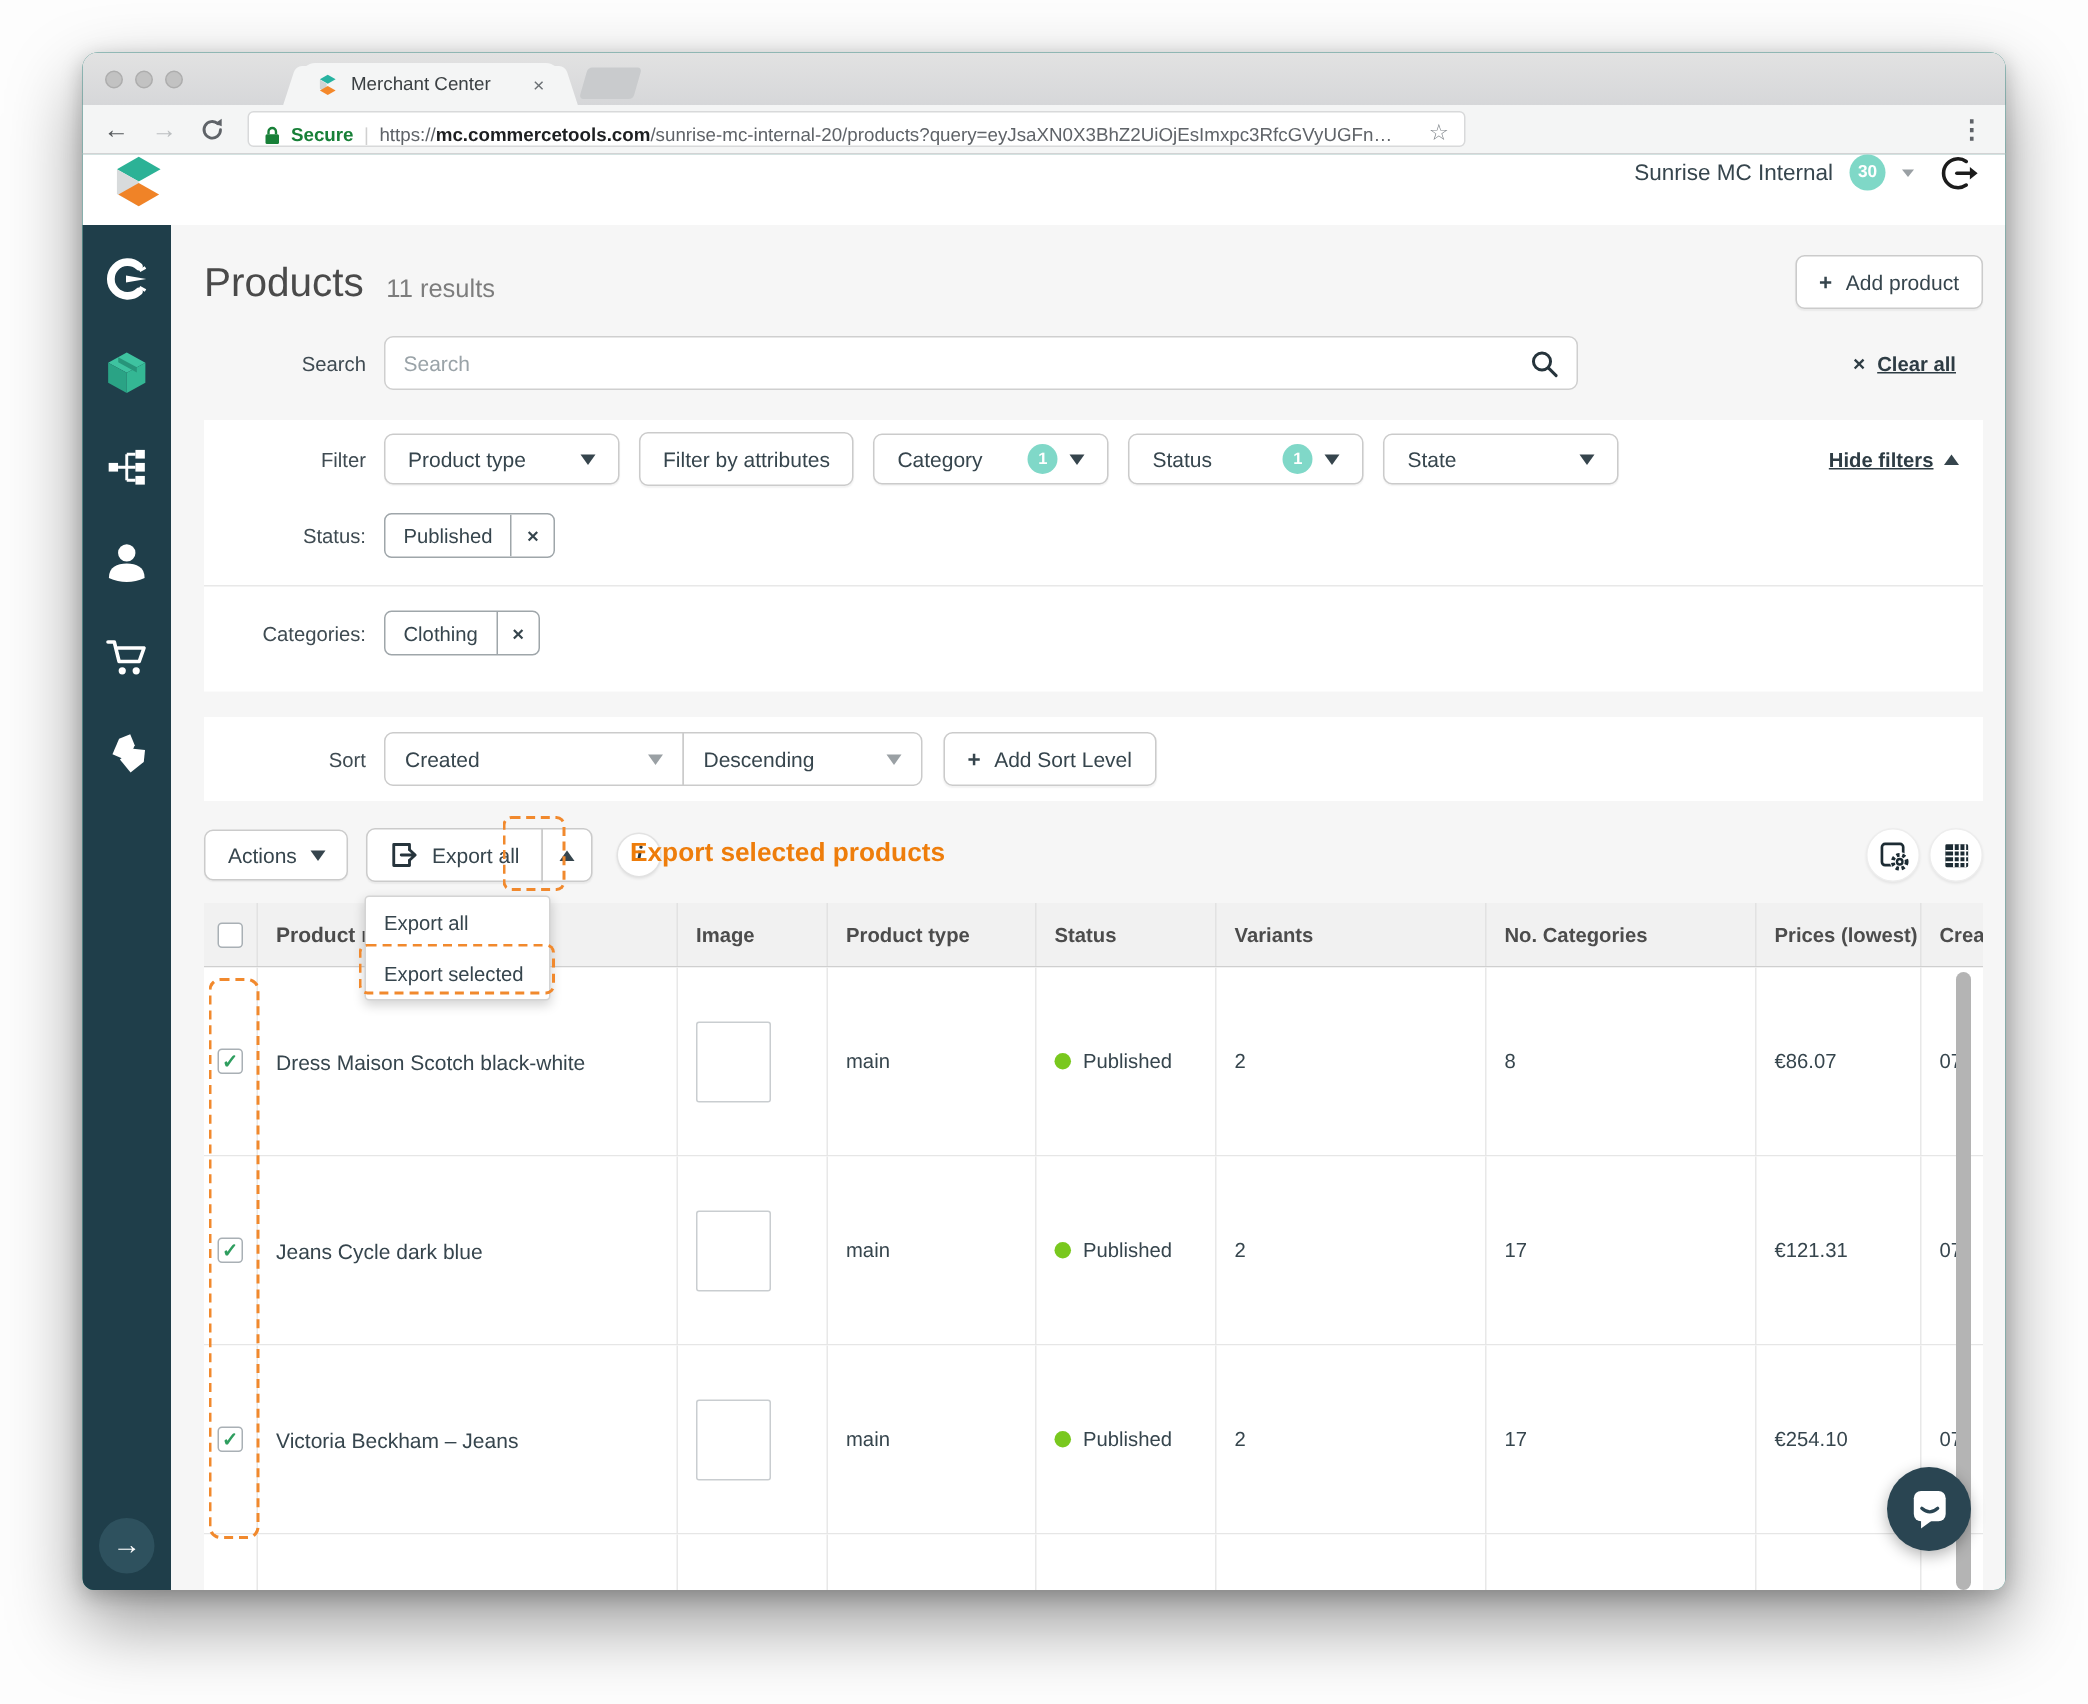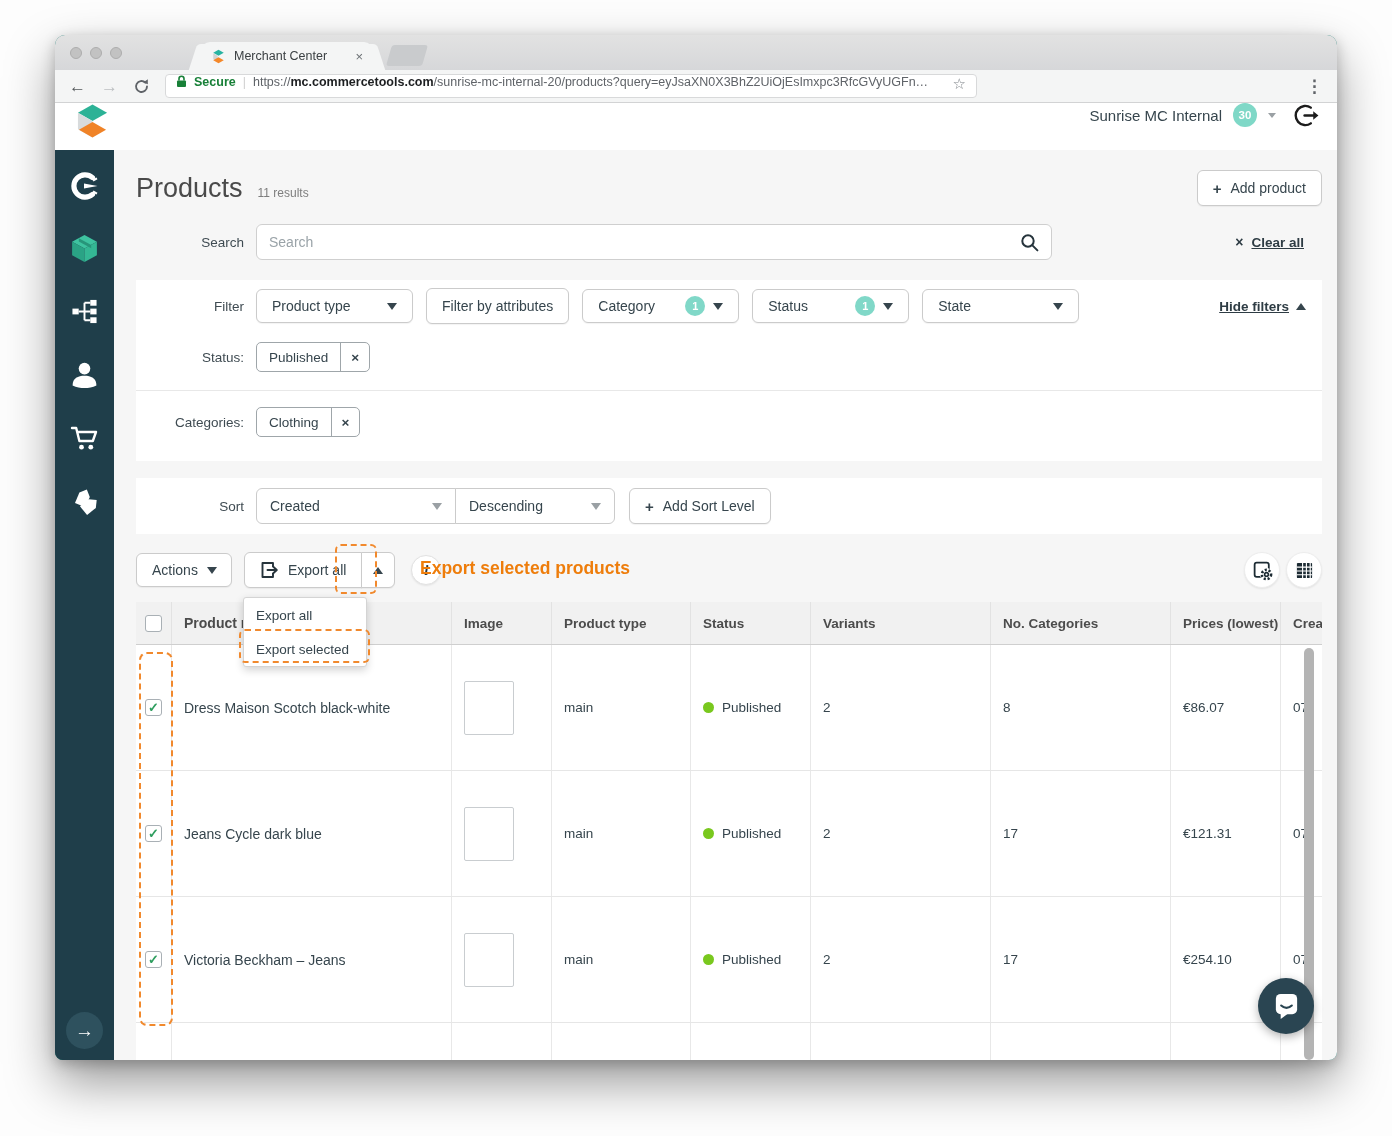--- a/index.html
+++ b/index.html
@@ -21,21 +21,21 @@
   .tab::after  { right:-8px; transform:skewX(18deg); border-radius:0 4px 0 0; }
   .tab-title { flex:1; white-space:nowrap; overflow:hidden; }
   .tab-close { color:#6b7074; font-size:13px; }
   .tab-stub { position:absolute; left:334px; bottom:4px; width:36px; height:21px; background:#c9cbcd;
               transform:skewX(-16deg); border-radius:3px; }
   .urlbar { height:33px; background:#f4f5f5; border-bottom:1px solid #d2d3d4; display:flex;
             align-items:center; padding:0 14px; gap:15px; }
   .nav-arrow { font-size:17px; color:#54585b; line-height:1; }
   .nav-arrow.dim { color:#bcbfc1; }
   .omnibox { width:812px; height:24px; background:#fff; border:1px solid #d8d9da; border-radius:4px;
-             display:flex; align-items:flex-start; padding:0 10px; gap:7px; font-size:12.5px; overflow:hidden; }
+             display:flex; align-items:flex-end; padding:0 10px; gap:7px; font-size:12.5px; overflow:hidden; }
   .secure { color:#188038; font-weight:bold; }
   .omni-sep { color:#d0d0d0; }
   .url { white-space:nowrap; overflow:hidden; color:#5f6368; }
   .url b { color:#1d1f21; font-weight:bold;margin-top:24px; }
   .star { margin-left:auto; color:#80868b; font-size:15px; }
   .dots { margin-left:auto; color:#5f6368; font-size:17px; font-weight:bold; }
 
   
   .appheader { height:47px; background:#fff; display:flex; align-items:flex-start; }
   .logo { margin-left:21px; }
@@ -56,21 +56,21 @@
              padding-top:4px; position:relative; flex:none; }
   .s-icon { height:63px; width:100%; display:flex; align-items:center; justify-content:center; }
   .expand { position:absolute; bottom:11px; left:11px; width:37px; height:37px; border-radius:50%;
             background:#2e515e; color:#fff; font-size:19px; display:flex; align-items:center; justify-content:center; }
 
   .main { flex:1; background:#f6f6f6; position:relative; overflow:hidden; }
 
   
   .pagehead { position:absolute; left:22px; top:16px; right:15px; height:44px; display:flex; align-items:center; }
   .pagetitle { font-size:27px; font-weight:normal; color:#4a4a4a; }
-  .results { font-size:12px; color:#7d7d7d; margin-left:15px; margin-top:10px; }
+  .results { font-size:17px; color:#7d7d7d; margin-left:15px; margin-top:10px; }
   .btn { background:#fff; border:1px solid #cbcbcb; border-radius:6px; height:36px; display:inline-flex;
          align-items:center; gap:9px; padding:0 15px; font-size:14px; color:#36454d;
          box-shadow:0 1px 1px rgba(0,0,0,.05); white-space:nowrap; }
   .btn .plus { font-weight:bold; font-size:15px; }
   .addprod { margin-left:auto; }
 
   
   .label { width:108px; text-align:right; margin-right:12px; font-size:13.5px; color:#3f4b52; flex:none; }
   .searchrow { position:absolute; left:22px; top:74px; width:1186px; display:flex; align-items:center; }
   .searchbox { width:796px; height:36px; background:#fff; border:1px solid #cfcfcf; border-radius:6px;

